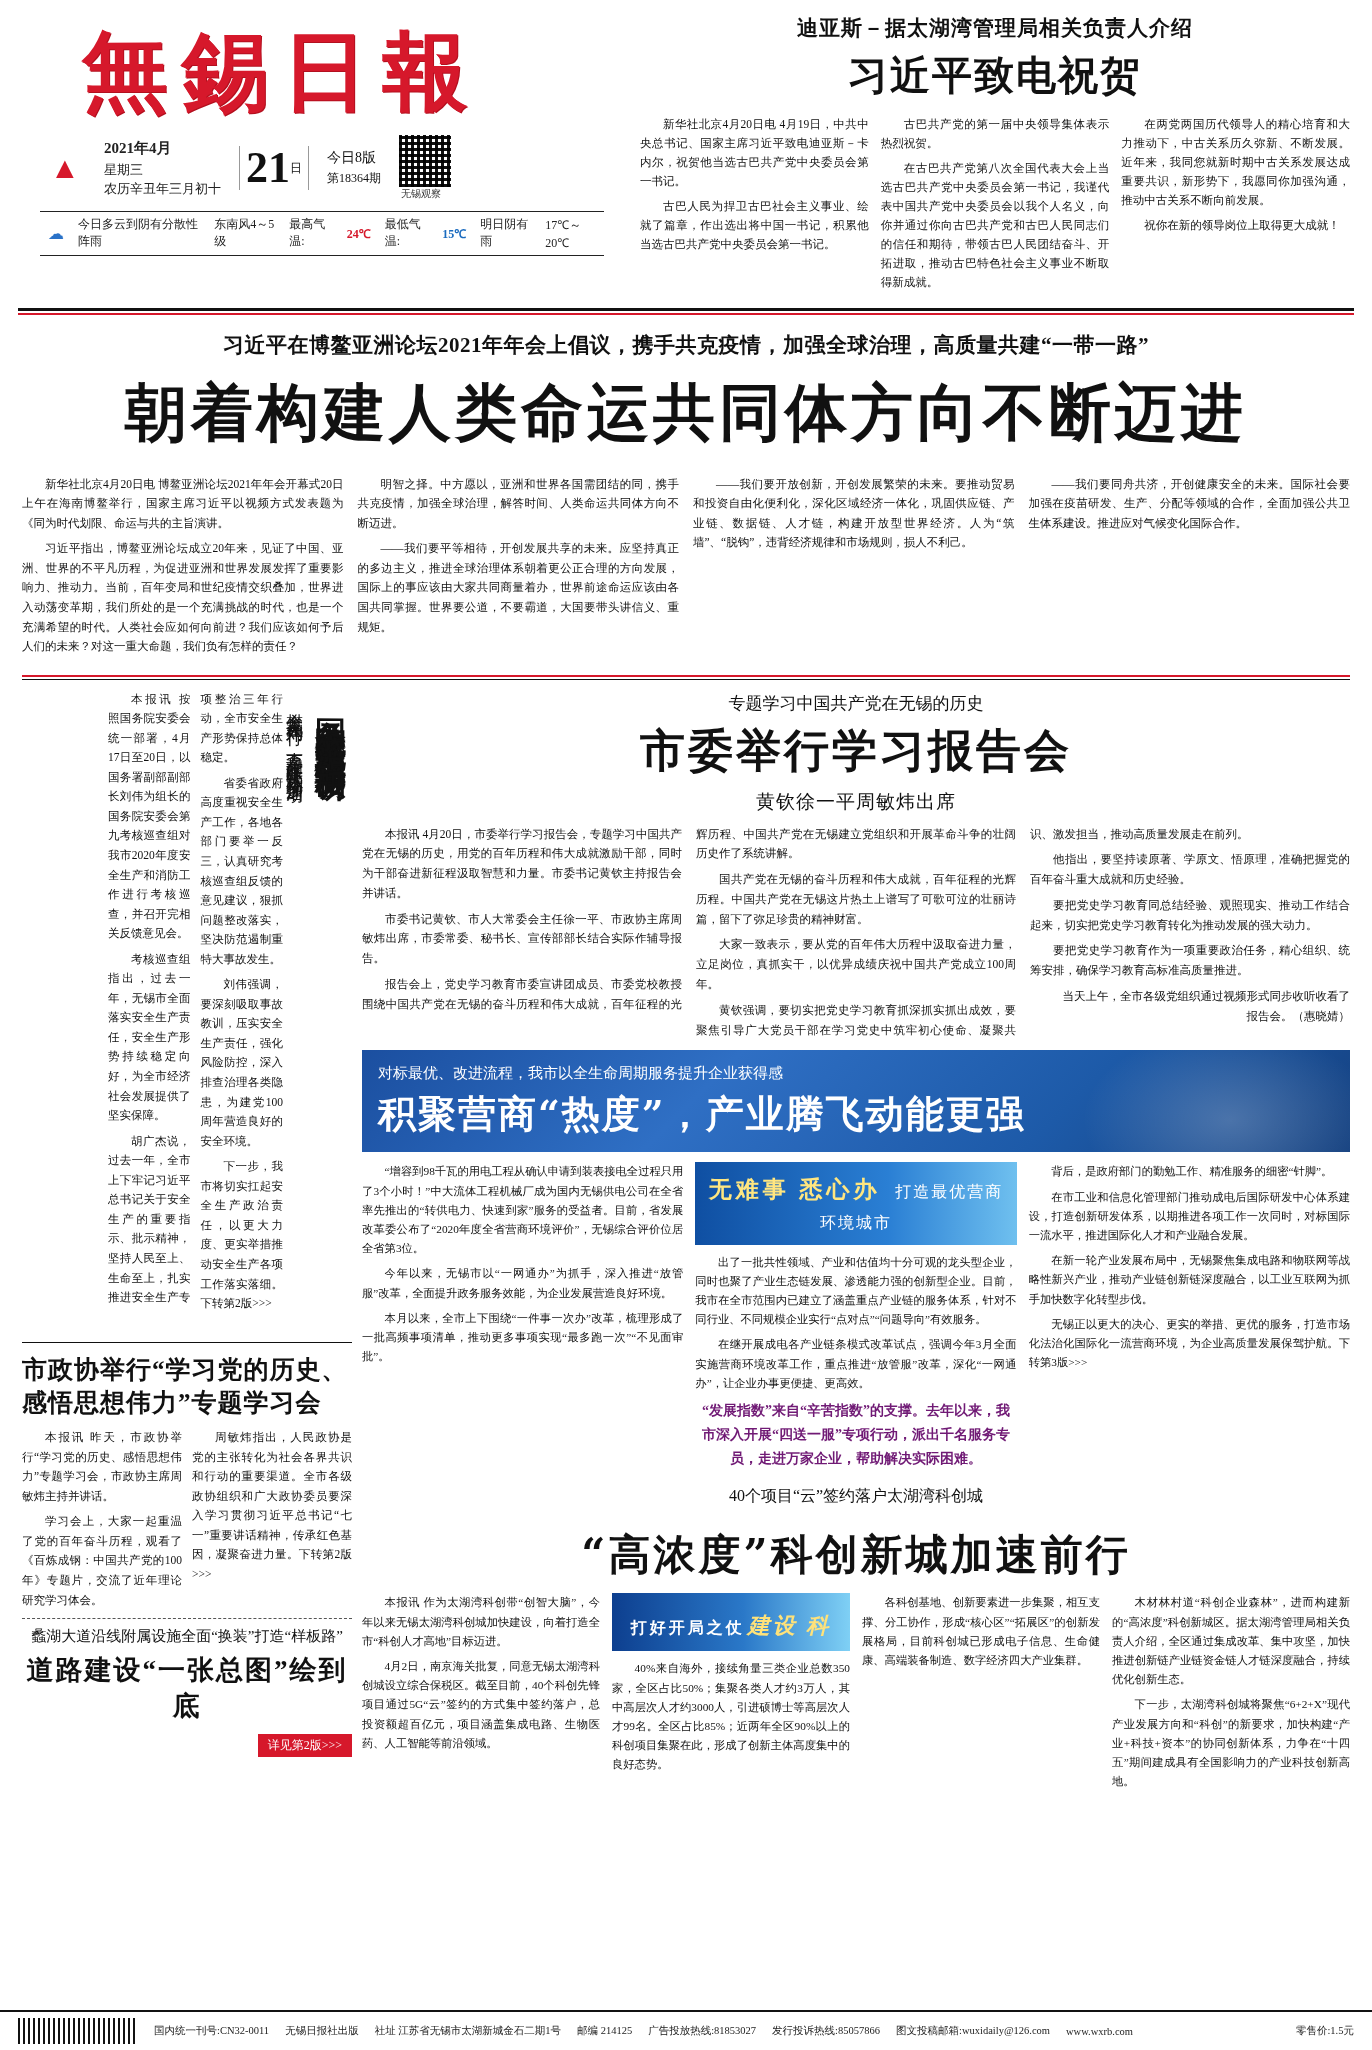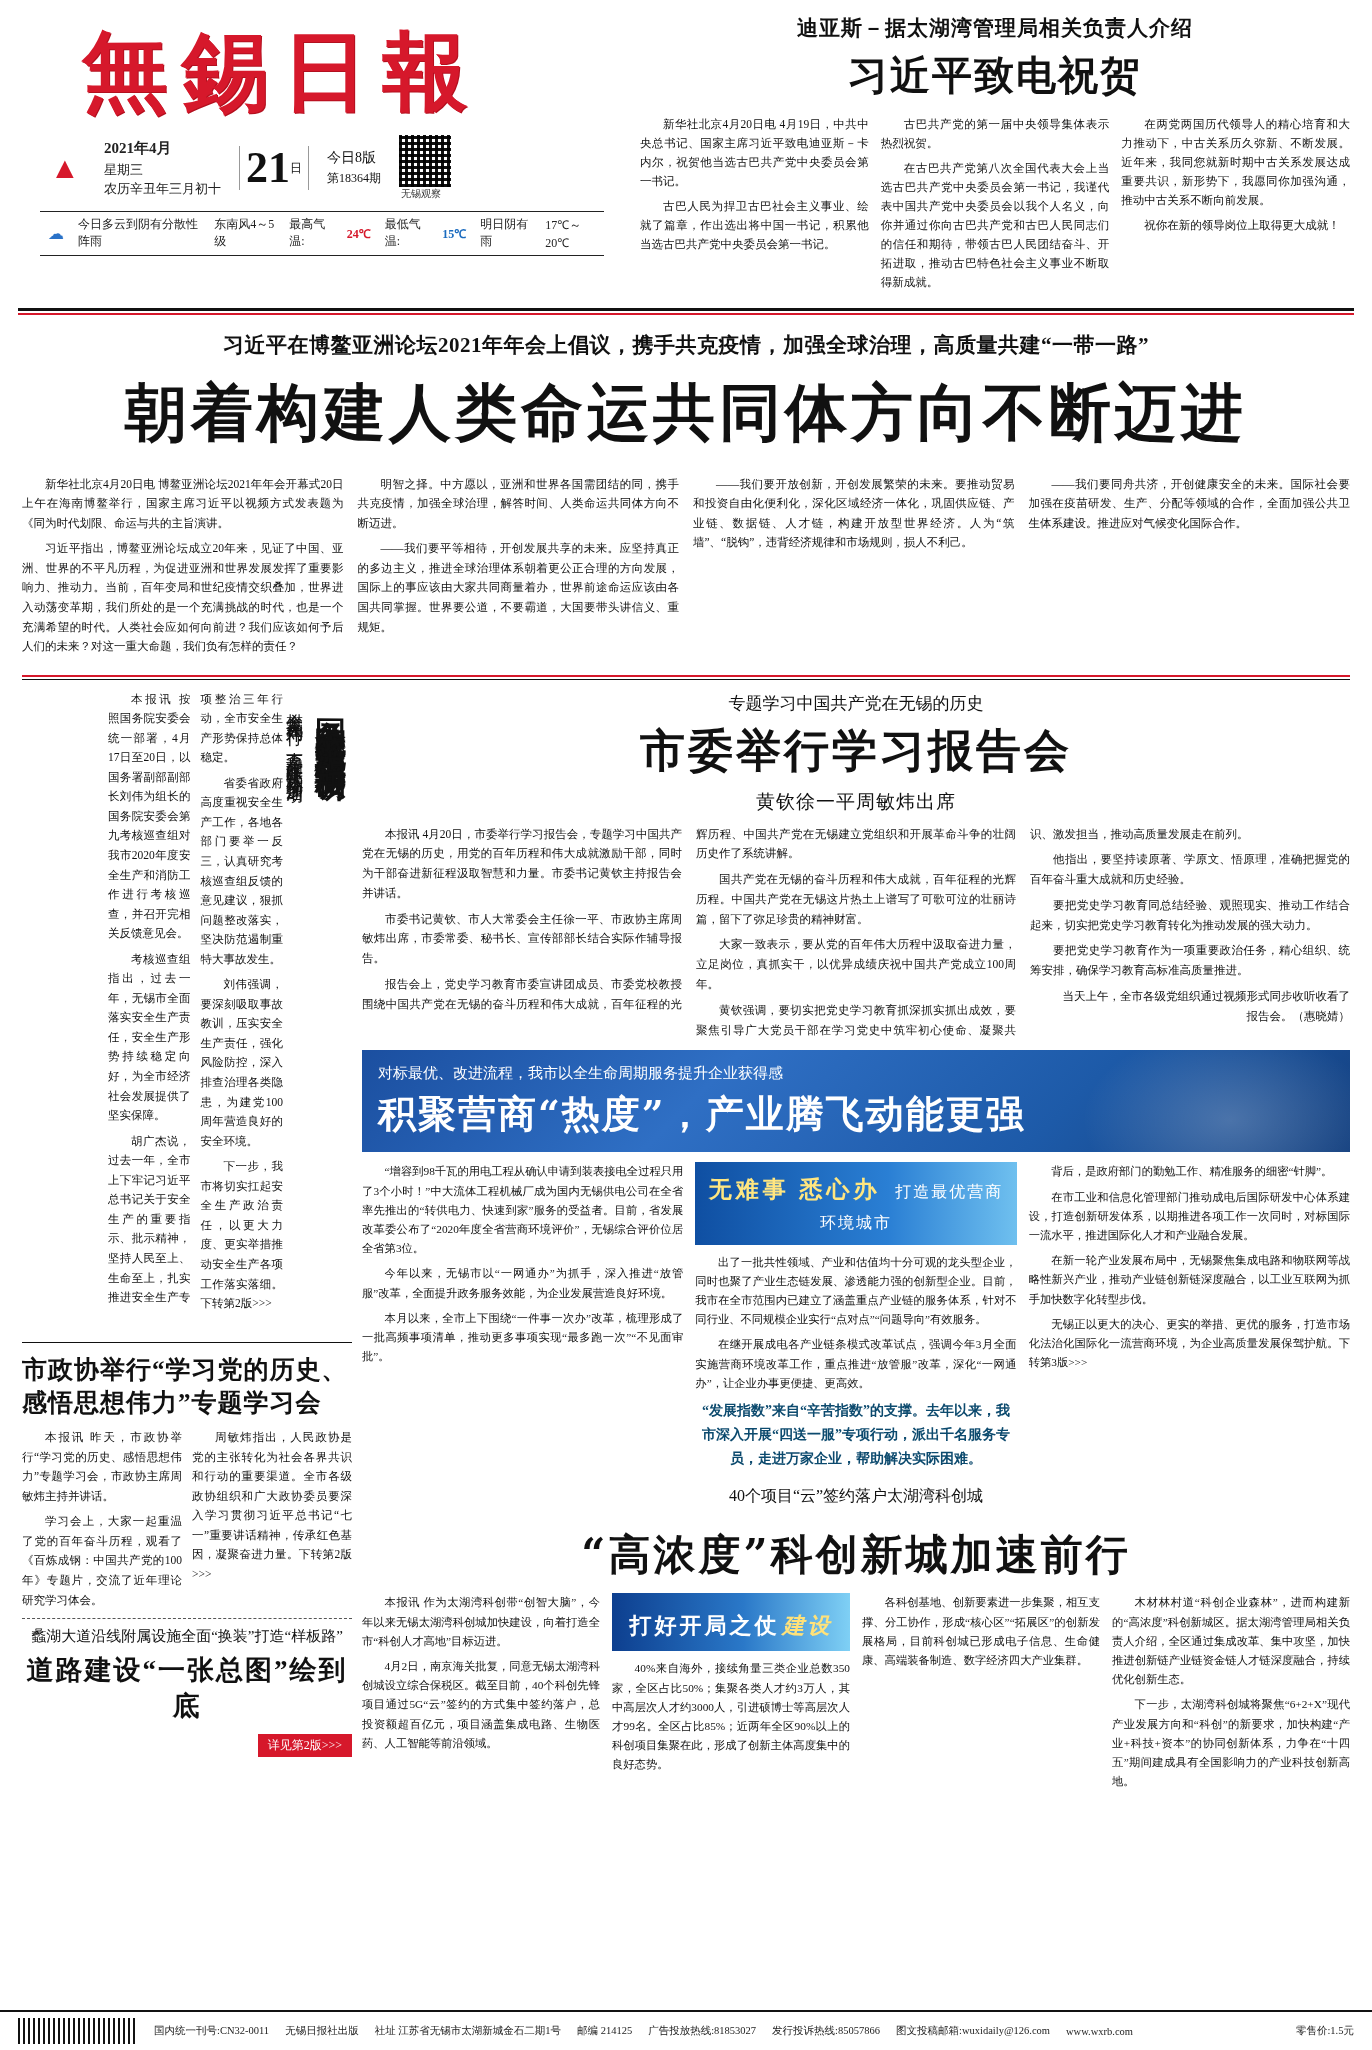--- a/index.html
+++ b/index.html
@@ -121,28 +121,28 @@
   .feature .f-title{font-size:38px;font-weight:bold;letter-spacing:2px;font-family:"DejaVu Serif",serif;}
   .feature-body{display:flex;gap:12px;margin-top:10px;}
   .fb-col{flex:1;font-size:11.3px;line-height:1.7;text-align:justify;color:#111;}
   .fb-col p{margin:0 0 6px;text-indent:2em;}
   .promo-band{
     background:linear-gradient(90deg,#0f4fa2,#2a7fd4 60%,#6fc0ef);
     color:#fff;text-align:center;padding:8px 6px;margin:0 0 8px;
   }
   .promo-band .pb1{font-size:23px;font-weight:bold;letter-spacing:4px;color:#ffe680;display:inline-block;margin-right:12px;}
   .promo-band .pb2{font-size:16px;letter-spacing:2px;}
-  .mini-head{font-size:14px;font-weight:bold;text-align:center;margin:6px 0;color:#0c4a6e;}
+  .mini-head{font-size:14px;font-weight:bold;text-align:center;margin:6px 0;color:#701a75;}
   .b-kicker{text-align:center;font-size:16px;margin:6px 0 20px;}
   .b-title{text-align:center;font-size:42px;font-weight:bold;letter-spacing:3px;font-family:"DejaVu Serif",serif;margin-bottom:10px;}
   .city-band{
     background:linear-gradient(90deg,#0d3f8f,#2a78c8 55%,#7fd0f5);
     color:#fff;padding:14px 10px;text-align:center;position:relative;overflow:hidden;height:58px;box-sizing:border-box;
   }
-  .city-band .cb1{font-size:22px;font-weight:bold;letter-spacing:3px;}
+  .city-band .cb1{font-size:16px;font-weight:bold;letter-spacing:3px;}
   .city-band .cb2{font-size:22px;font-weight:bold;letter-spacing:3px;color:#ffe27a;font-style:italic;}
   .red-tag{display:inline-block;background:#d6182b;color:#fff;font-size:12px;padding:3px 10px;float:right;}
 
   
   .footer{
     position:absolute;left:0;right:0;bottom:0;height:40px;border-top:2px solid #111;
     display:flex;align-items:center;gap:16px;padding:0 18px;font-size:10.5px;color:#222;box-sizing:border-box;
   }
   .barcode{width:120px;height:26px;background:repeating-linear-gradient(90deg,#111 0 2px,#fff 2px 5px);}
   .footer .sp{flex:1;}

